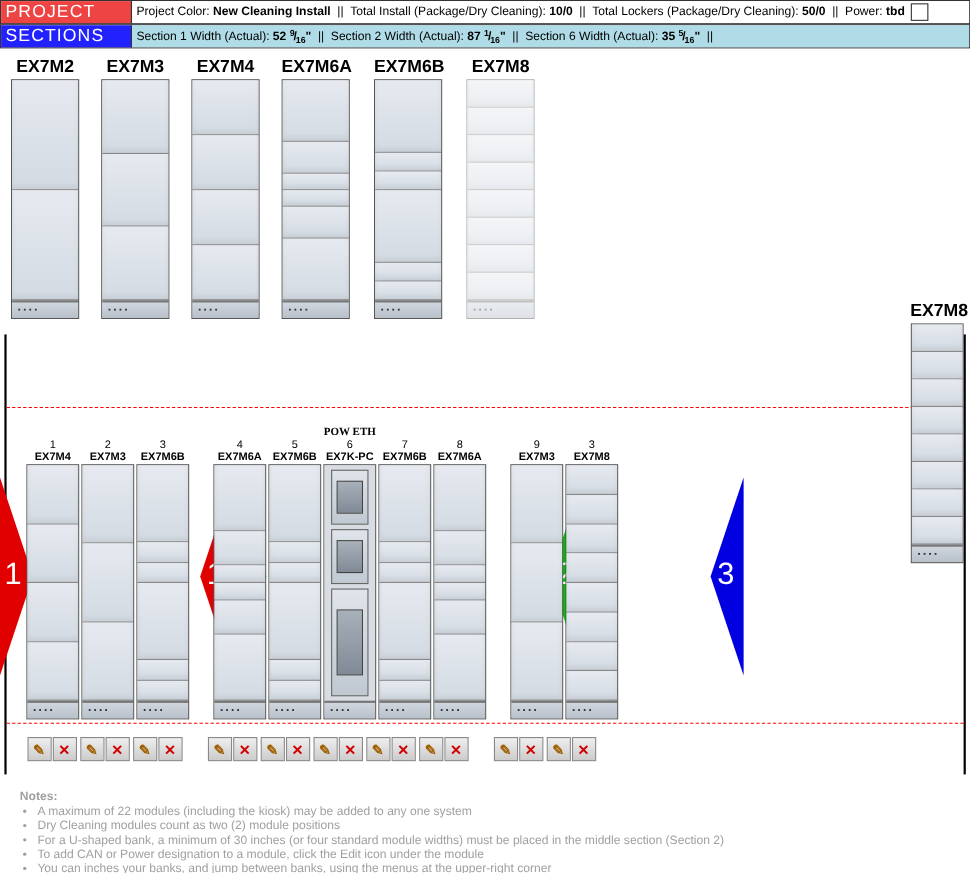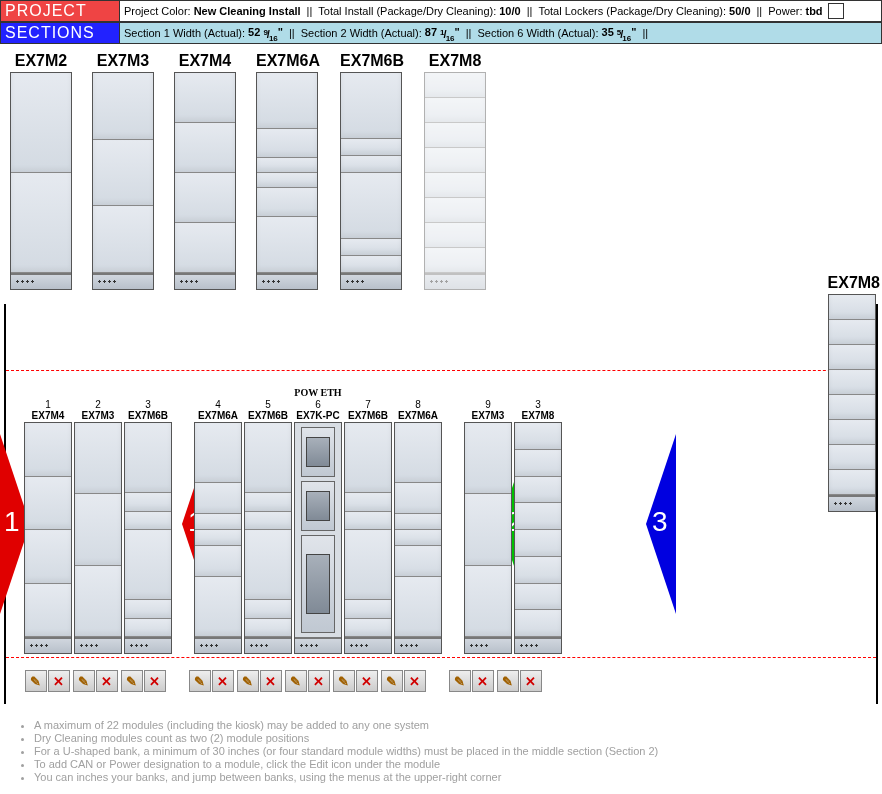--- a/index.html
+++ b/index.html
@@ -601,20 +601,21 @@
         </div>
         <div class="tool-pair">
           <div class="tool-btn edit">✎</div>
           <div class="tool-btn del">✕</div>
         </div>
       </div>
     </div>
 </div>
 
 <div class="notes">
+  <div class="title">Notes:</div>
   <ul id="notes-list">
       <li>A maximum of 22 modules (including the kiosk) may be added to any one system</li>
       <li>Dry Cleaning modules count as two (2) module positions</li>
       <li>For a U-shaped bank, a minimum of 30 inches (or four standard module widths) must be placed in the middle section (Section 2)</li>
       <li>To add CAN or Power designation to a module, click the Edit icon under the module</li>
       <li>You can inches your banks, and jump between banks, using the menus at the upper-right corner</li>
     </ul>
 </div>
 
 </body></html>

